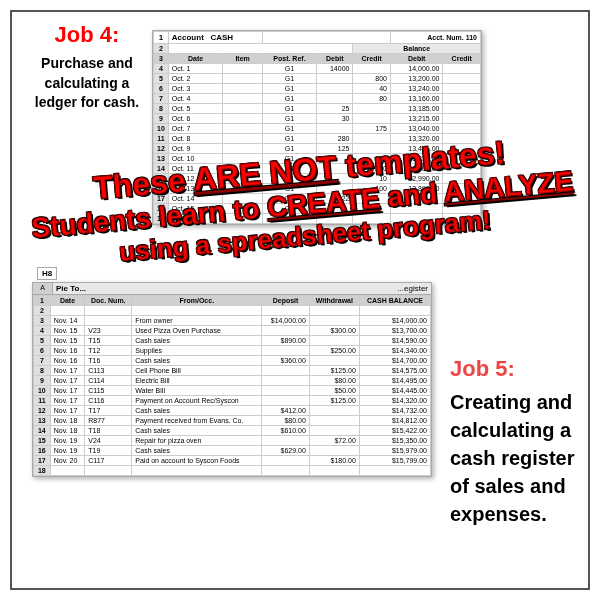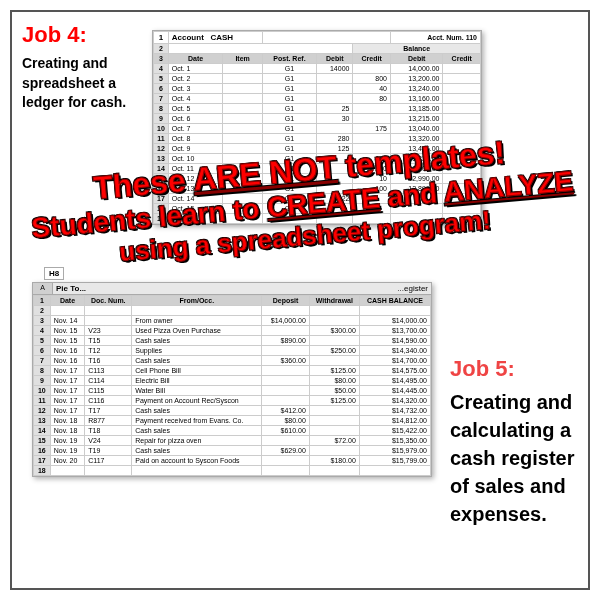--- a/index.html
+++ b/index.html
@@ -22,20 +22,21 @@
       background: #fff;
       overflow: hidden;
     }
 
     
     .job4-text {
       position: absolute;
       top: 10px;
       left: 10px;
       width: 130px;
+      text-align: center;
     }
     .job4-title {
       color: red;
       font-size: 22px;
       font-weight: bold;
     }
     .job4-desc {
       font-size: 14px;
       font-weight: bold;
       line-height: 1.4;
@@ -159,40 +160,40 @@
       display: block;
     }
 
     .underline {
       text-decoration: underline;
     }
 
     .cell-ref {
       position: absolute;
       top: 255px;
-      left: 32px;
+      left: 25px;
       font-size: 8px;
       font-weight: bold;
       background: #fff;
       border: 1px solid #aaa;
       padding: 1px 4px;
       z-index: 2;
     }
 
     .right-align { text-align: right; }
     .center-align { text-align: center; }
   </style>
 </head>
 <body>
 
 <div class="outer-border">
 
   <div class="job4-text">
     <div class="job4-title">Job 4:</div>
-    <div class="job4-desc">Creating and spreadsheet a ledger for cash.</div>
+    <div class="job4-desc">Purchase and calculating a ledger for cash.</div>
   </div>
 
   <div class="job5-text">
     <div class="job5-title">Job 5:</div>
     <div class="job5-desc">Creating and calculating a cash register of sales and expenses.</div>
   </div>
 
   <div class="spreadsheet1">
     <table>
       <tbody>

